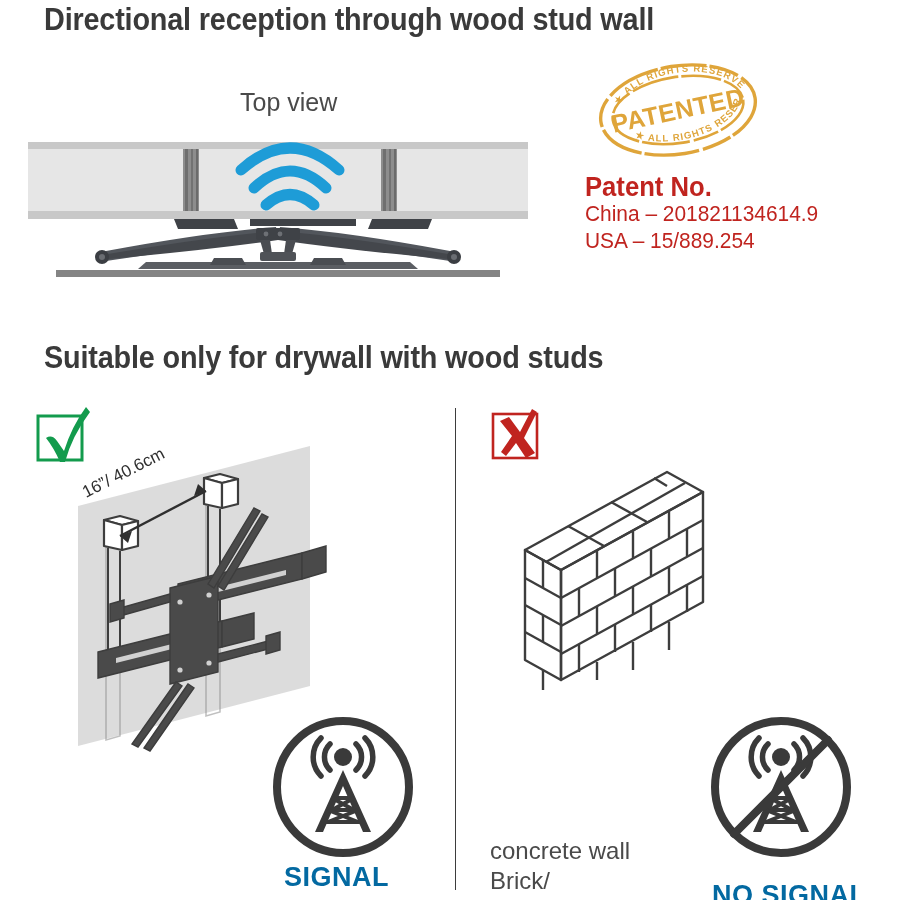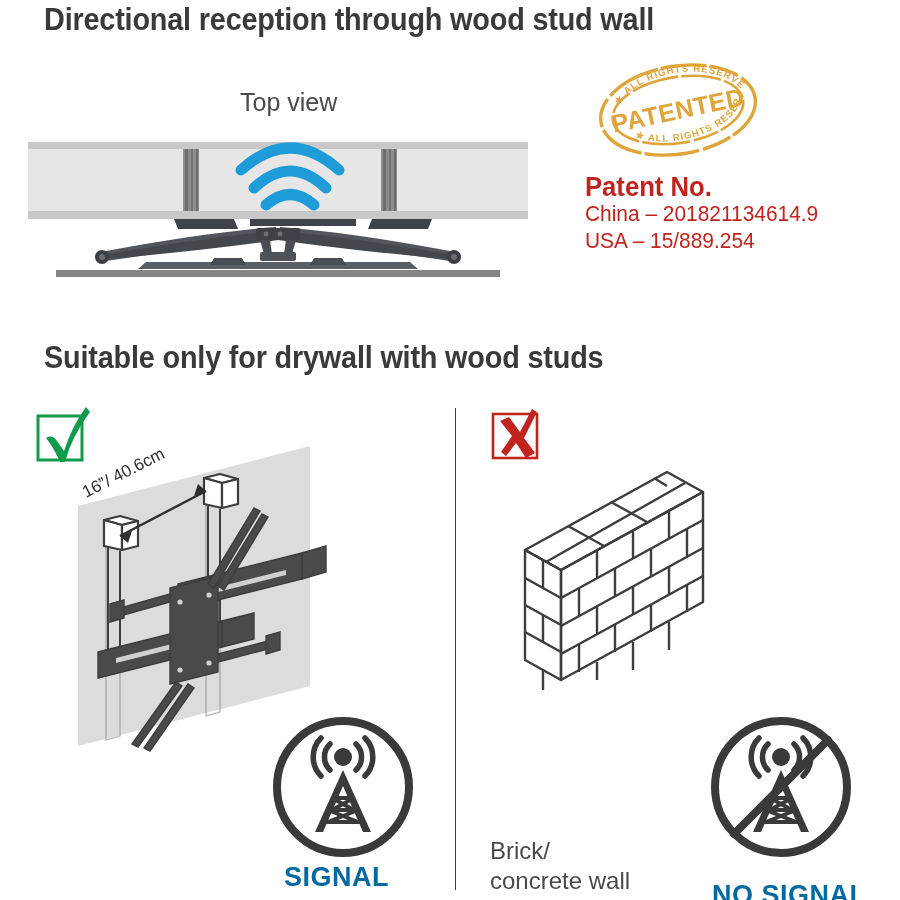--- a/index.html
+++ b/index.html
@@ -356,17 +356,17 @@
           <line x1="60" y1="98" x2="90" y2="110"></line>
           <line x1="90" y1="98" x2="60" y2="110"></line>
         </g>
       </g>
       <line x1="28" y1="122" x2="122" y2="28" stroke="#3a3a3a" stroke-width="8" stroke-linecap="round"></line>
     </svg>
   </div>
   <div class="badge-caption" id="nosignal-caption">NO SIGNAL</div>
 
   <div class="brick-caption">
+    <div>concrete wall</div>
     <div>Brick/</div>
-    <div>concrete wall</div>
   </div>
 
 </div>
 
 </body></html>

